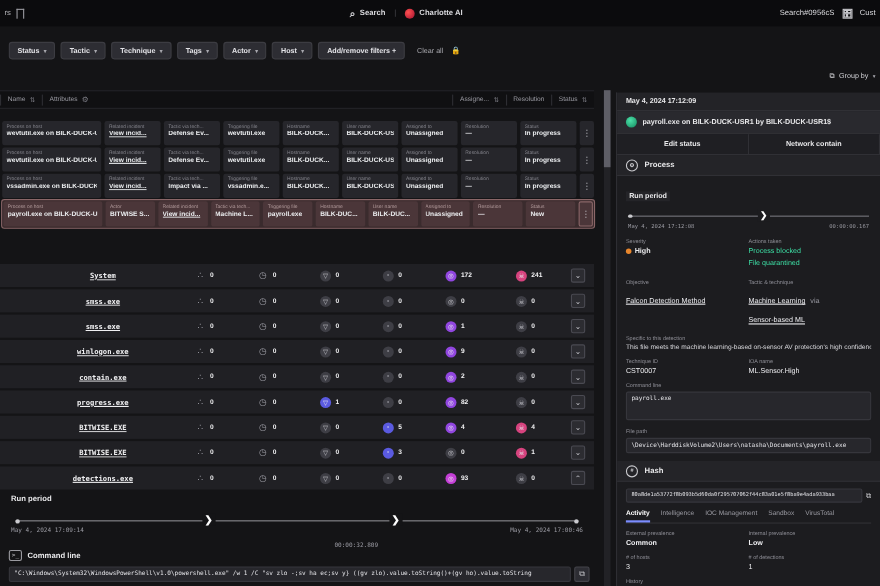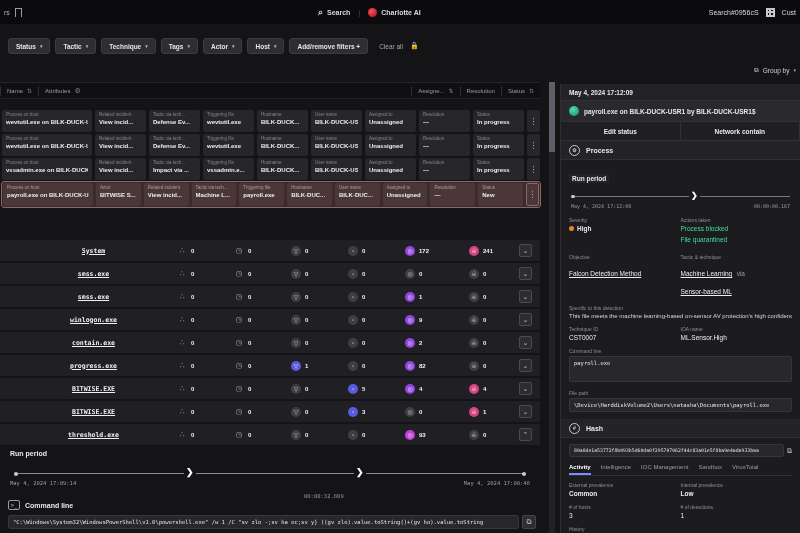--- a/index.html
+++ b/index.html
@@ -594,21 +594,21 @@
           <span class="ic c-gray">◎</span>
           <span class="num">0</span>
         </span>
         <span class="cnt w-skull">
           <span class="ic c-pink">☠</span>
           <span class="num">1</span>
         </span>
         <span class="chev">⌄</span>
       </div>
       <div class="proc-row">
-        <a class="proc-name">threshold.exe</a>
+        <a class="proc-name">detections.exe</a>
         <span class="cnt w-tree">
           <span class="ic c-plain">∴</span>
           <span class="num">0</span>
         </span>
         <span class="cnt w-clock">
           <span class="ic c-plain">◷</span>
           <span class="num">0</span>
         </span>
         <span class="cnt w-tri">
           <span class="ic c-gray">▽</span>

